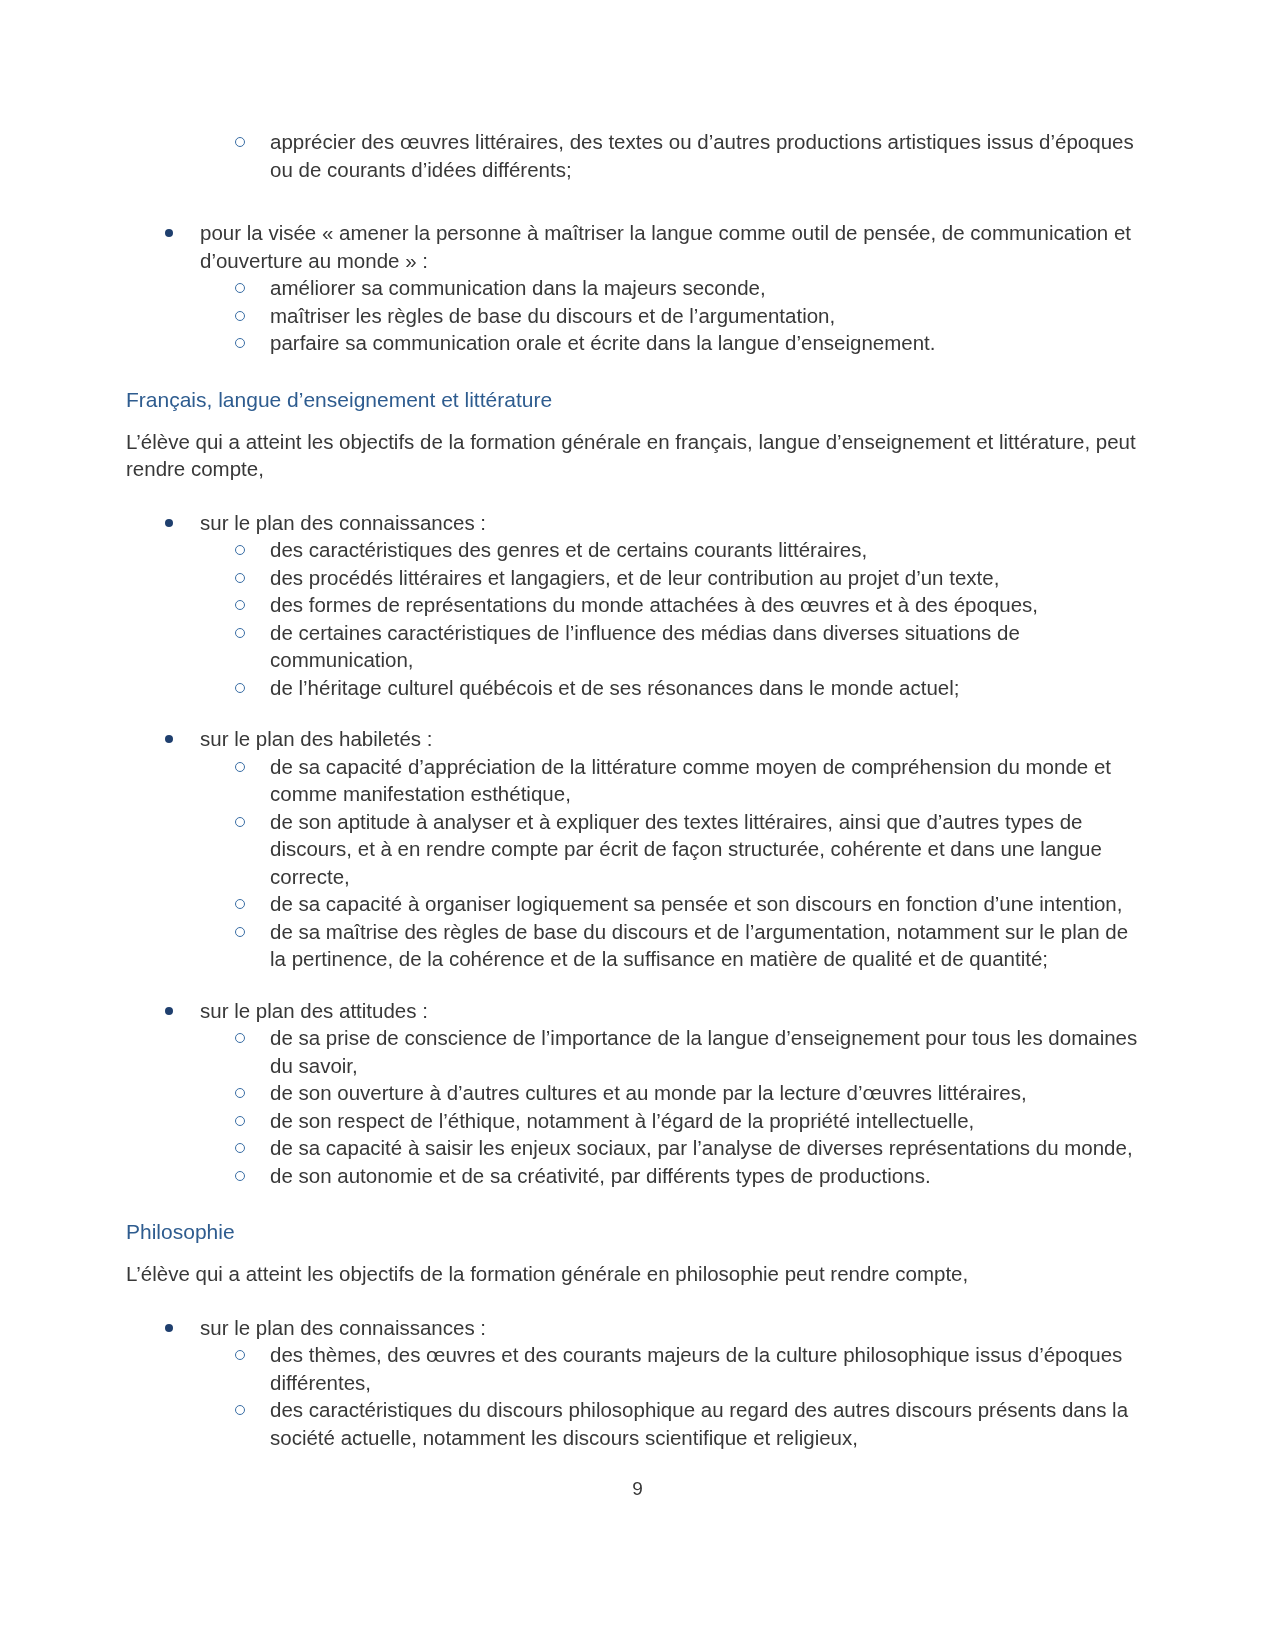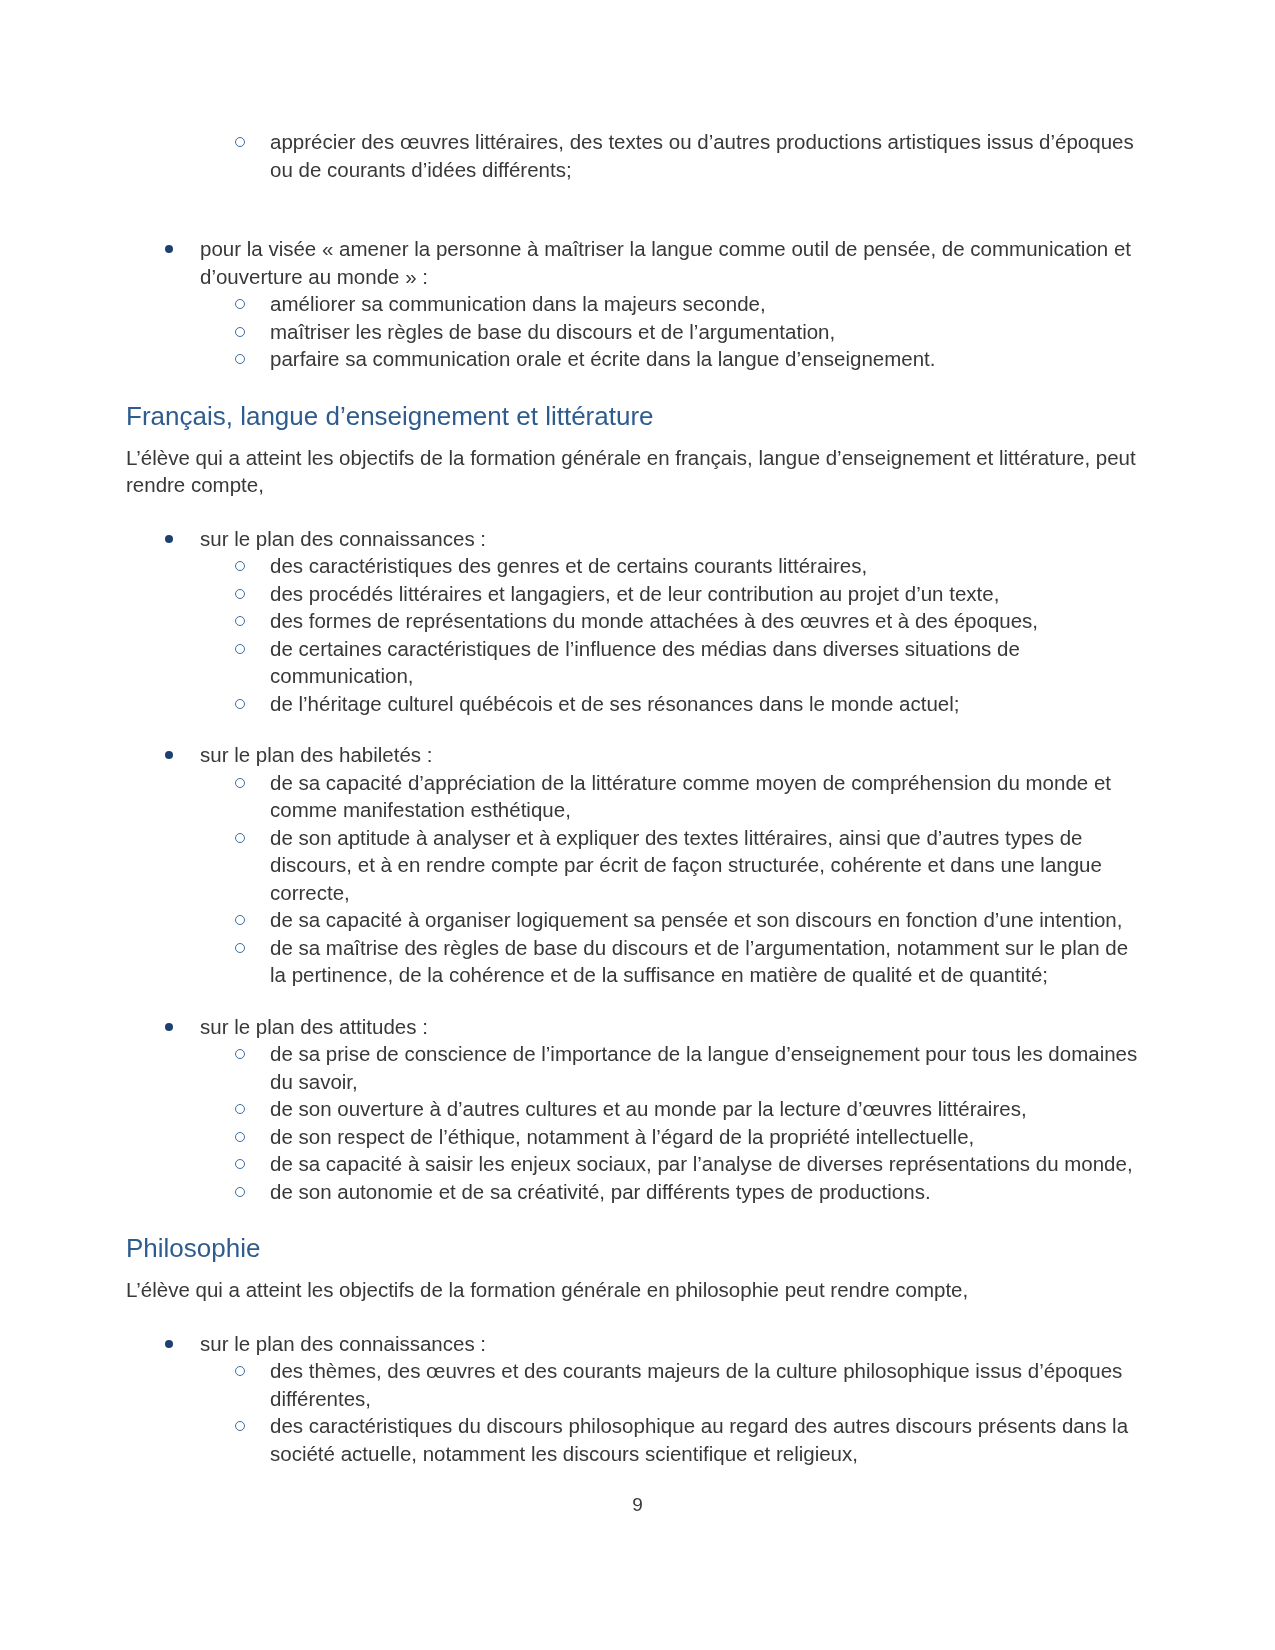--- a/index.html
+++ b/index.html
@@ -9,29 +9,29 @@
     margin:0 auto;
     background:#ffffff;
     padding:128px 126px 0 126px;
     font-family:"Liberation Sans", sans-serif;
     font-size:20.5px;
     line-height:27.5px;
     color:#383838;
     overflow:hidden;
   }
   .section-heading {
-    font-size:26px;
+    font-size:21px;
     line-height:30px;
     font-weight:400;
     color:#2E5C8F;
     margin:28px 0 13px 0;
   }
   .intro { margin:1px 0 26px 0; }
   .group { margin:0 0 24px 0; }
-  .top-olist { margin-bottom:52px; }
+  .top-olist { margin-bottom:36px; }
   .bullet-li { position:relative; padding-left:74px; }
   .dot {
     position:absolute; left:39px; top:10px;
     width:8px; height:8px; border-radius:50%;
     background:#1F3F6E;
   }
   .circle-li { position:relative; padding-left:144px; }
   .ring {
     position:absolute; left:109px; top:9px;
     width:10px; height:10px; border-radius:50%;

